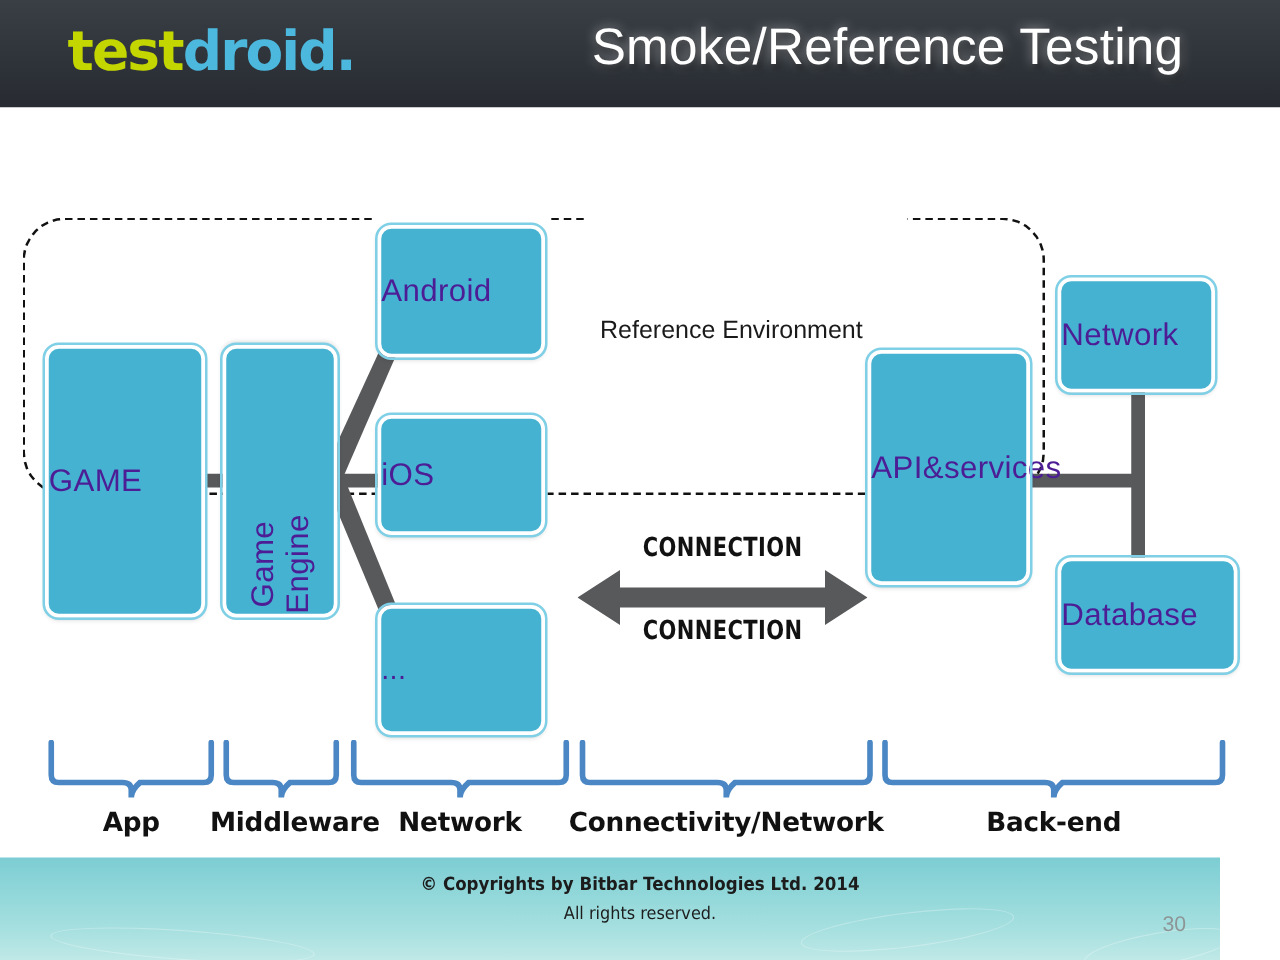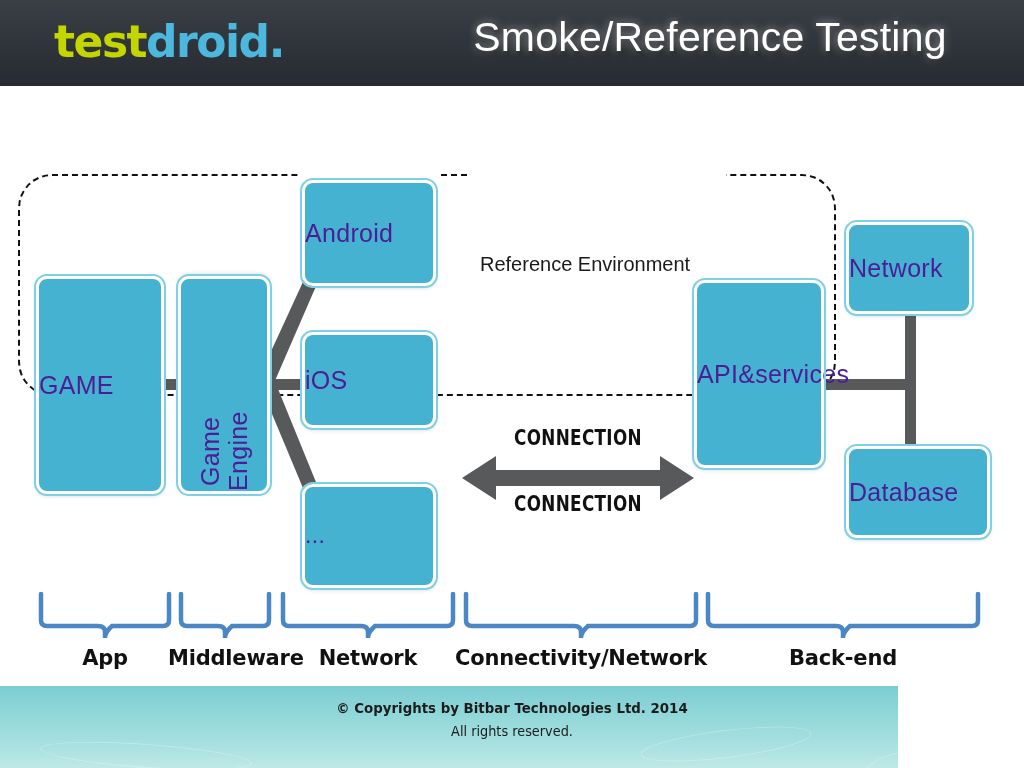--- a/index.html
+++ b/index.html
@@ -146,21 +146,21 @@
     text-align: center;
     white-space: nowrap;
     letter-spacing: -0.2px;
     z-index: 6;
   }
 
   
   .footer {
     position: absolute;
     left: 0; top: 686px;
-    width: 898px; height: 82px;
+    width: 976px; height: 82px;
     background: linear-gradient(180deg, #7ccdd3 0%, #93d8da 38%, #a8e0e0 72%, #bfe9e7 100%);
     overflow: hidden;
   }
   .footer-deco {
     position: absolute;
     border: 1px solid rgba(255,255,255,0.5);
     border-radius: 50%;
     opacity: 0.55;
   }
   .copyright {

